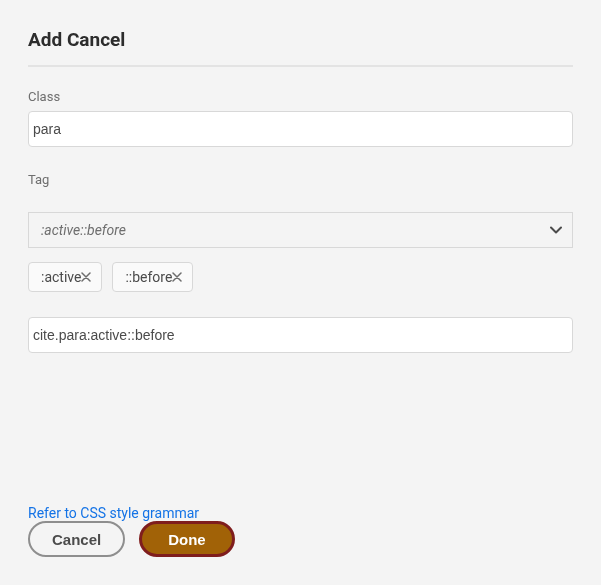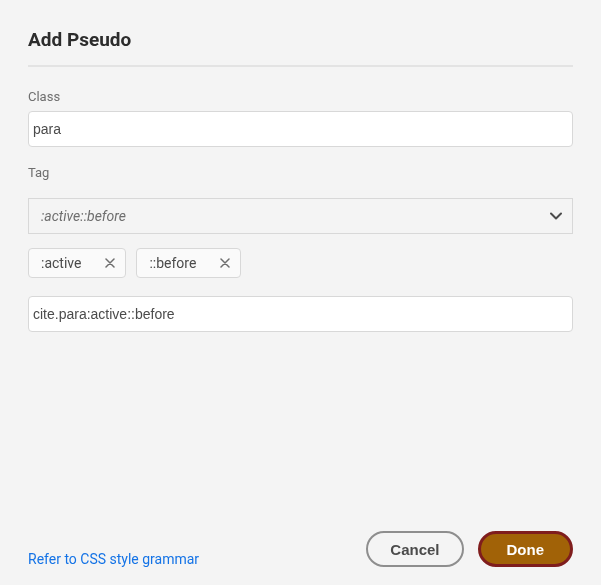--- a/index.html
+++ b/index.html
@@ -20,21 +20,21 @@
       font-weight: 700;
       color: #2c2c2c;
       margin-bottom: 14px;
     }
     .divider {
       height: 2px;
       background: #e3e3e3;
       margin-bottom: 22px;
     }
     .field-group {
-      margin-bottom: 18px;
+      margin-bottom: 25px;
     }
     .label {
       font-size: 13px;
       color: #6e6e6e;
       margin-bottom: 7px;
       display: block;
     }
     .text-input {
       width: 100%;
       height: 36px;
@@ -92,45 +92,46 @@
       display: block;
     }
     .chips {
       display: flex;
       gap: 10px;
       margin-top: 14px;
     }
     .chip {
       display: inline-flex;
       align-items: center;
-      gap: 24px;
+      gap: 0;
       height: 30px;
       padding: 0 10px 0 12px;
       border: 1px solid #d8d8d8;
       border-radius: 4px;
       background: #fafafa;
       color: #4b4b4b;
       font-size: 14px;
       cursor: default;
     }
     .chip .remove {
       display: inline-flex;
       align-items: center;
       justify-content: center;
       cursor: pointer;
       color: #6e6e6e;
     }
     .footer {
       position: absolute;
       left: 28px;
       right: 28px;
-      bottom: 18px;
-      display: flex;
-      align-items: flex-end;
+      bottom: 28px;
+      display: flex;
+      align-items: flex-start;
       justify-content: space-between;
+      flex-direction: column;
     }
     .link {
       color: #1473e6;
       font-size: 14px;
       text-decoration: none;
       cursor: pointer;
     }
     .button-row {
       display: flex;
       gap: 14px;
@@ -154,21 +155,21 @@
     .btn-primary {
       background: #a16207;
       color: #fff;
       border: 3px solid #7f1d1d;
       padding: 0 26px;
     }
   </style>
 </head>
 <body>
 
-<h1 class="title">Add Pseudo</h1>
+<h1 class="title">Add Cancel</h1>
 <div class="divider"></div>
 
 <div class="field-group">
   <label class="label">Class</label>
   <input type="text" class="text-input" value="para" style="">
 </div>
 
 <div class="field-group">
   <label class="label">Tag</label>
 </div>

